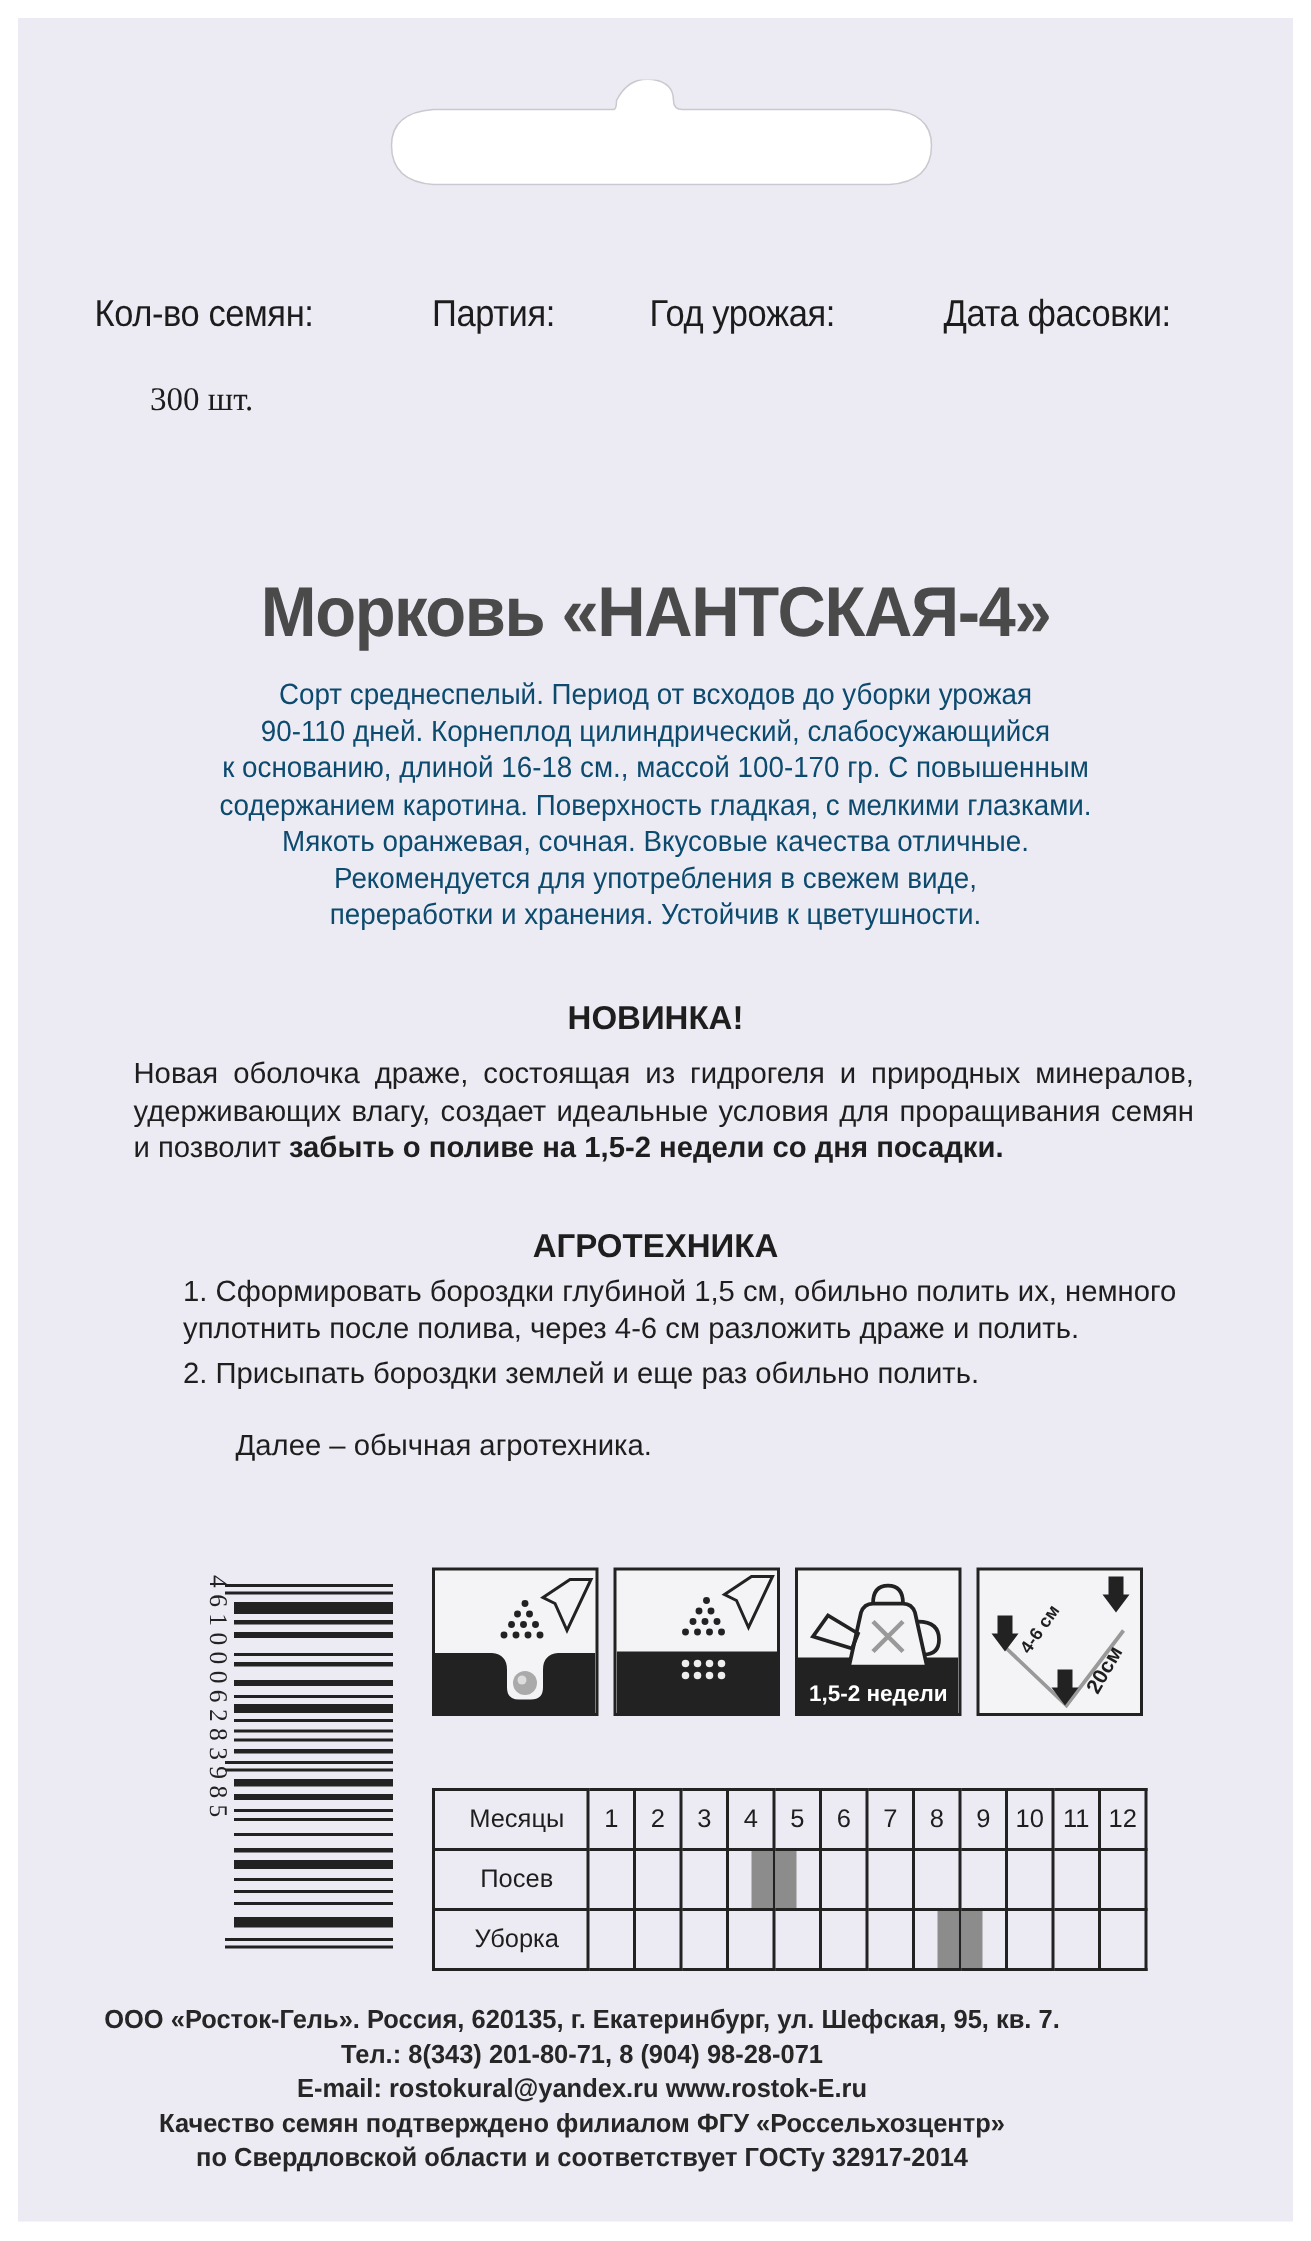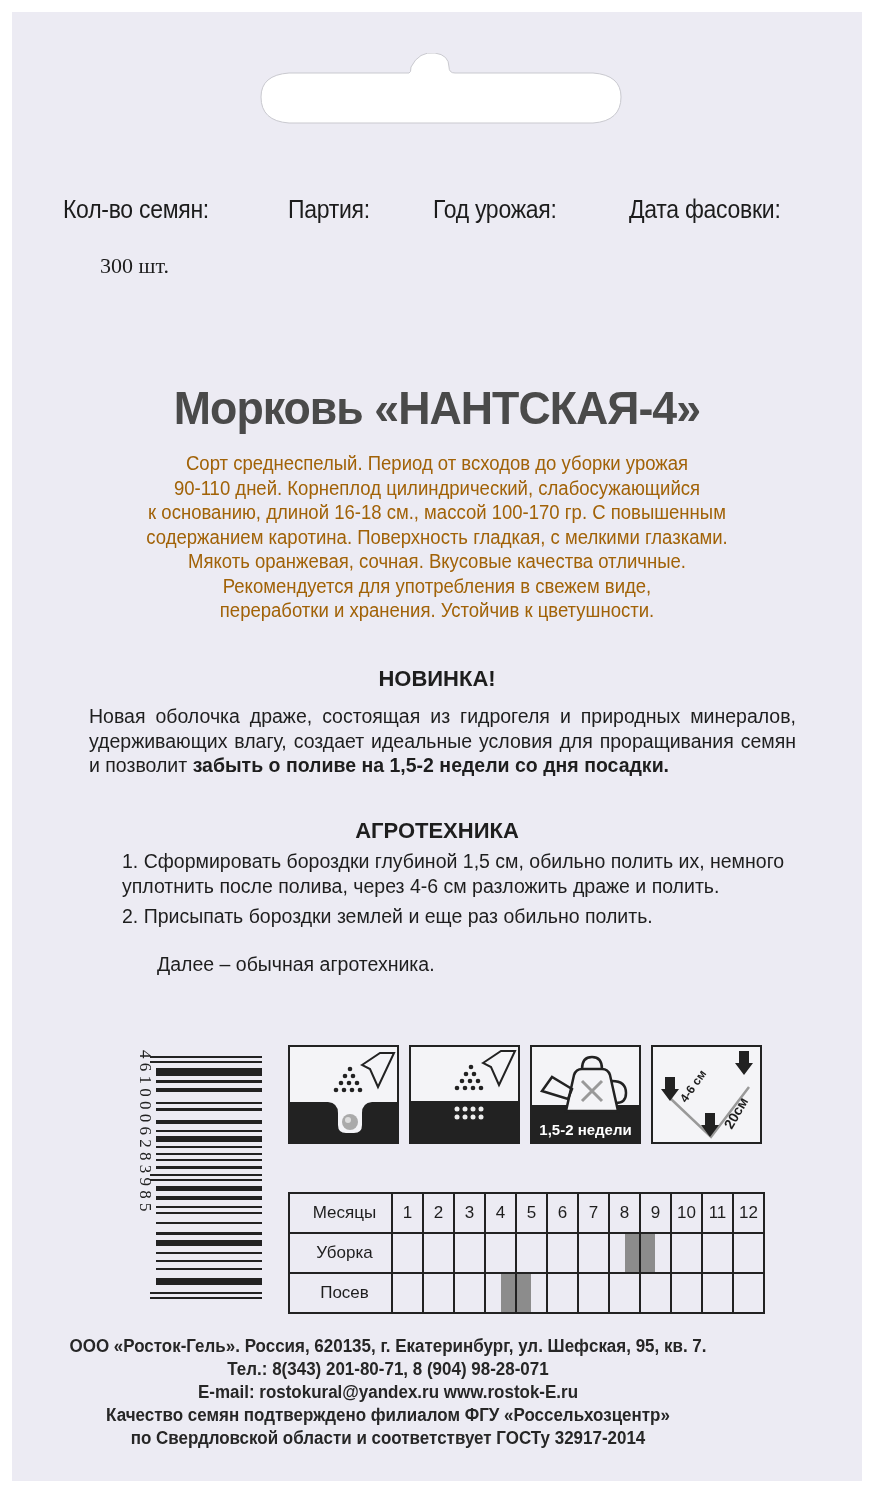--- a/index.html
+++ b/index.html
@@ -5,21 +5,21 @@
   html, body { margin:0; padding:0; }
   body { width:874px; height:1494px; background:#ffffff; position:relative; overflow:hidden;
          font-family:"Liberation Sans", sans-serif; color:#1e1e1e; }
   .card { position:absolute; left:12px; top:12px; width:850px; height:1469px; background:#ecebf3; }
   .hang-hole { position:absolute; left:259px; top:53px; width:364px; height:72px; }
   .abs { position:absolute; }
   .label-row span { position:absolute; font-size:25px; letter-spacing:-0.3px; color:#1c1c1c; transform:scaleX(0.92); transform-origin:left; }
   .mono { font-family:"Liberation Mono", monospace; }
   .title { left:0; width:874px; top:380px; text-align:center; font-size:47px; font-weight:bold; color:#4a4a4a;
            letter-spacing:-1px; transform:scaleX(0.95); }
-  .desc { left:0; width:874px; top:451px; text-align:center; font-size:19.5px; line-height:24.5px; color:#a16207; }
+  .desc { left:0; width:874px; top:451px; text-align:center; font-size:19.5px; line-height:24.5px; color:#0c4a6e; }
   .desc div { transform:scaleX(0.95); }
   .h2 { left:0; width:874px; text-align:center; font-weight:bold; font-size:22px; color:#1e1e1e; }
   .novinka-body { left:89px; width:707px; top:704px; font-size:19.5px; line-height:24.5px; text-align:justify; text-align-last:left; }
   .novinka-body b { font-weight:bold; }
   .steps { left:122px; top:849px; width:700px; font-size:19.5px; line-height:24.5px; }
   .steps p { margin:0; }
   .icon-box { position:absolute; top:1045px; width:111px; height:99px; border:2px solid #222; background:#f4f4f7; box-sizing:border-box; overflow:hidden; }
   .barcode { position:absolute; left:138px; top:1046px; width:124px; height:262px; }
   table.cal { position:absolute; left:288px; top:1192px; border-collapse:collapse; font-family:"Liberation Sans", sans-serif; }
   table.cal td { border:2px solid #222; height:38px; text-align:center; font-size:17px; padding:0; transform-origin:center; }
@@ -193,45 +193,45 @@
     <td class="m">5</td>
     <td class="m">6</td>
     <td class="m">7</td>
     <td class="m">8</td>
     <td class="m">9</td>
     <td class="m">10</td>
     <td class="m">11</td>
     <td class="m">12</td>
   </tr>
   <tr>
-    <td class="rowlabel">Уборка</td>
-    <td class="m"></td>
-    <td class="m"></td>
-    <td class="m"></td>
-    <td class="m"></td>
+    <td class="rowlabel">Посев</td>
     <td class="m"></td>
     <td class="m"></td>
     <td class="m"></td>
     <td class="m shade-r"></td>
     <td class="m shade-l"></td>
     <td class="m"></td>
     <td class="m"></td>
     <td class="m"></td>
+    <td class="m"></td>
+    <td class="m"></td>
+    <td class="m"></td>
+    <td class="m"></td>
   </tr>
   <tr>
-    <td class="rowlabel">Посев</td>
+    <td class="rowlabel">Уборка</td>
+    <td class="m"></td>
+    <td class="m"></td>
+    <td class="m"></td>
+    <td class="m"></td>
     <td class="m"></td>
     <td class="m"></td>
     <td class="m"></td>
     <td class="m shade-r"></td>
     <td class="m shade-l"></td>
-    <td class="m"></td>
-    <td class="m"></td>
-    <td class="m"></td>
-    <td class="m"></td>
     <td class="m"></td>
     <td class="m"></td>
     <td class="m"></td>
   </tr>
 </tbody>
   </table>
 
 <div class="abs footer">
   <div>ООО «Росток-Гель». Россия, 620135, г. Екатеринбург, ул. Шефская, 95, кв. 7.</div>
   <div>Тел.: 8(343) 201-80-71,  8 (904) 98-28-071</div>

